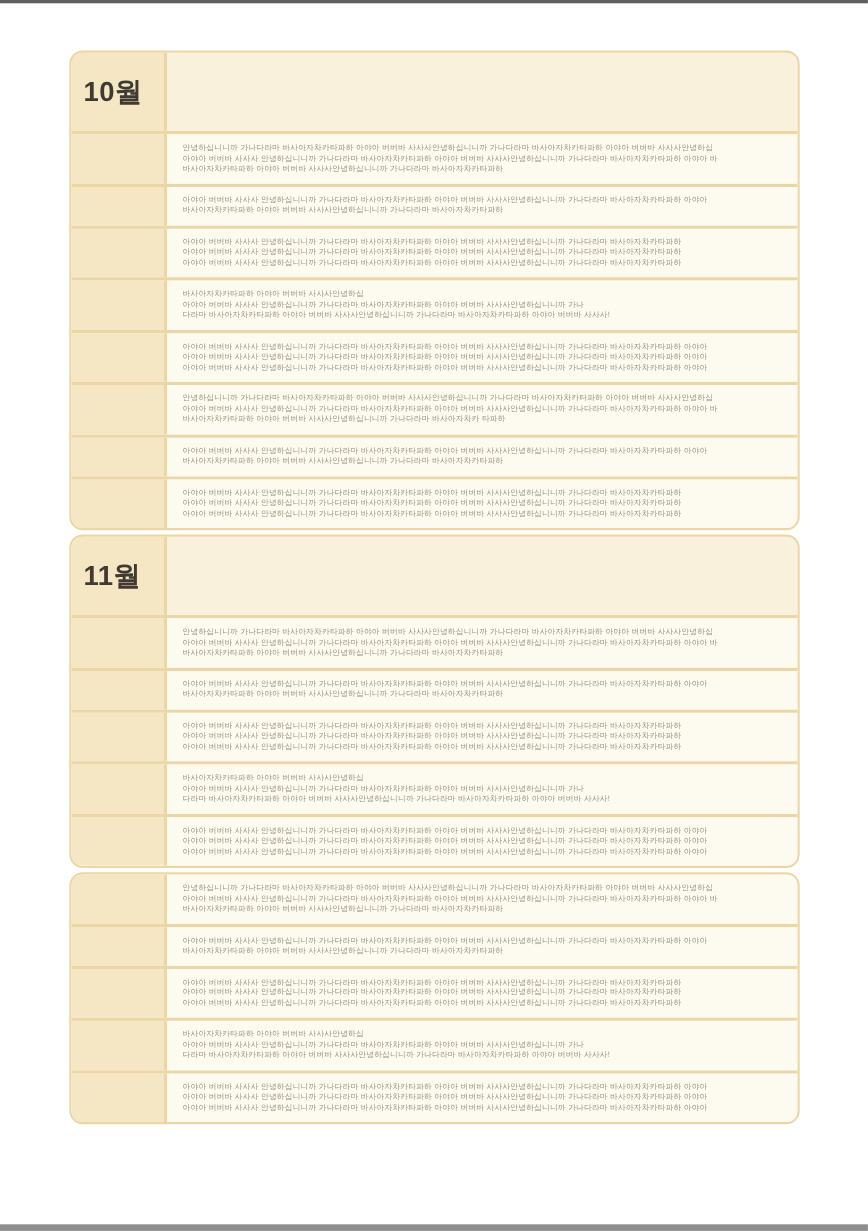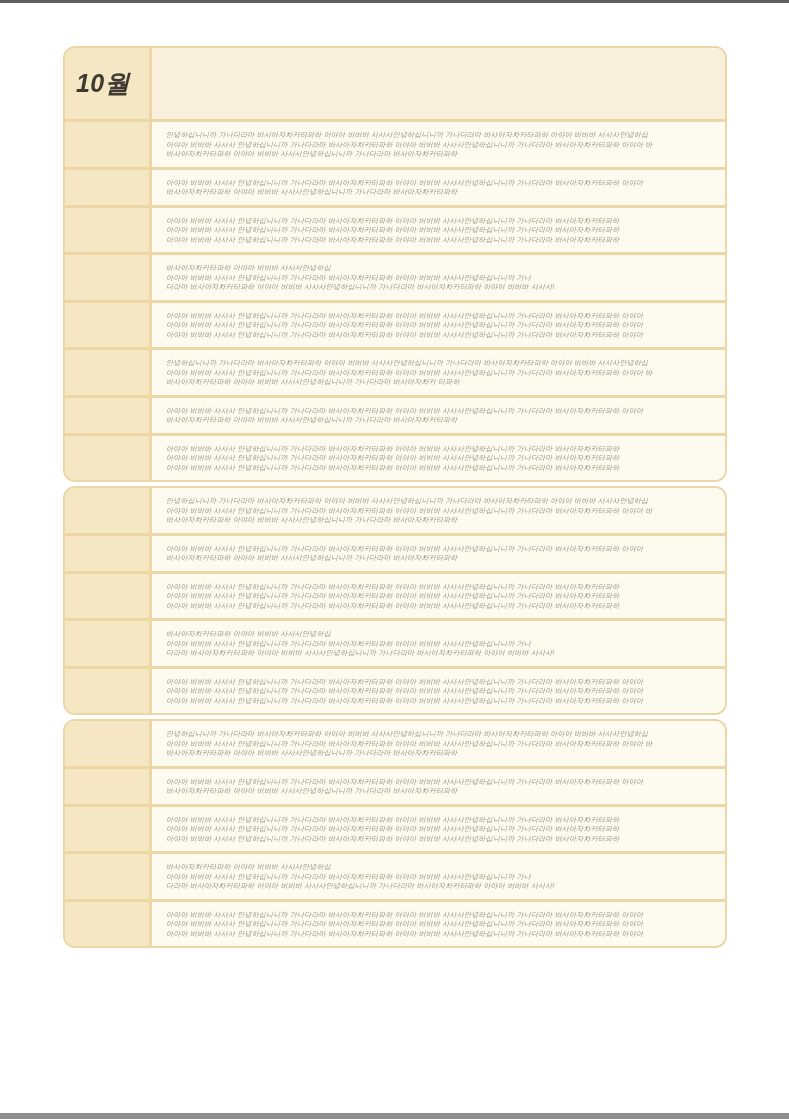--- a/index.html
+++ b/index.html
@@ -33,21 +33,20 @@
     left: 63px;
     width: 664px;
   }
   .section {
     border: 2px solid #ebd7a6;
     border-radius: 12px;
     overflow: hidden;
     margin-bottom: 4px;
     background: #fdfaef;
     box-sizing: border-box;
-    font-style: italic;
   }
   .row {
     display: flex;
     border-top: 3px solid #ebd7a6;
     align-items: stretch;
   }
   .row:first-child { border-top: none; }
   .cell-left {
     flex: 0 0 87px;
     width: 87px;
@@ -158,20 +157,26 @@
         <div class="row">
     <div class="cell-left"></div>
     <div class="cell-right">
             <div class="text-line">아야아 버버바 사사사 안녕하십니니까 가나다라마 바사아자차카타파하 아야아 버버바 사사사안녕하십니니까 가나다라마 바사아자차카타파하</div>
             <div class="text-line">아야아 버버바 사사사 안녕하십니니까 가나다라마 바사아자차카타파하 아야아 버버바 사사사안녕하십니니까 가나다라마 바사아자차카타파하</div>
             <div class="text-line">아야아 버버바 사사사 안녕하십니니까 가나다라마 바사아자차카타파하 아야아 버버바 사사사안녕하십니니까 가나다라마 바사아자차카타파하</div>
           </div>
   </div>
       </div>
       <div class="section">
+    <div class="row header-row">
+      <div class="cell-left">
+        <span class="section-title">11월</span>
+      </div>
+      <div class="cell-right"></div>
+    </div>
   <div class="row">
     <div class="cell-left"></div>
     <div class="cell-right">
             <div class="text-line">안녕하십니니까 가나다라마 바사아자차카타파하 아야아 버버바 사사사안녕하십니니까 가나다라마 바사아자차카타파하 아야아 버버바 사사사안녕하십</div>
             <div class="text-line">아야아 버버바 사사사 안녕하십니니까 가나다라마 바사아자차카타파하 아야아 버버바 사사사안녕하십니니까 가나다라마 바사아자차카타파하 아야아 바</div>
             <div class="text-line">바사아자차카타파하 아야아 버버바 사사사안녕하십니니까 가나다라마 바사아자차카타파하</div>
           </div>
   </div>
         <div class="row">
     <div class="cell-left"></div>

